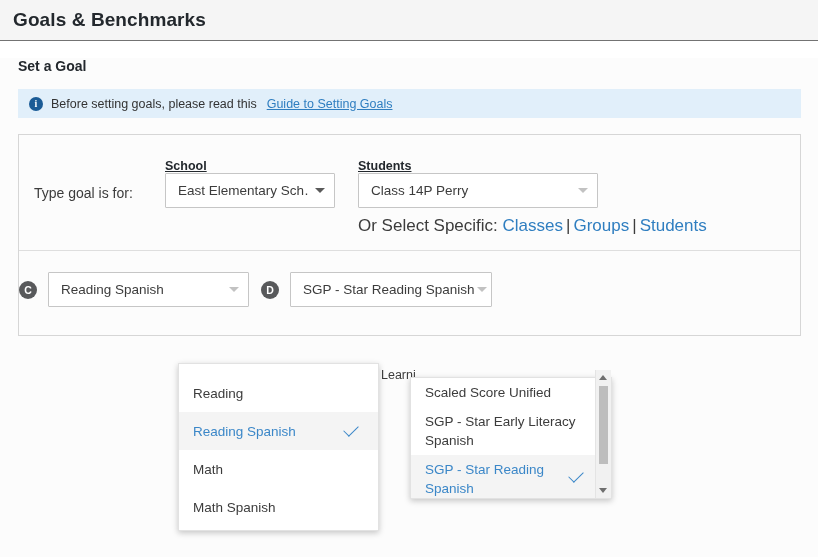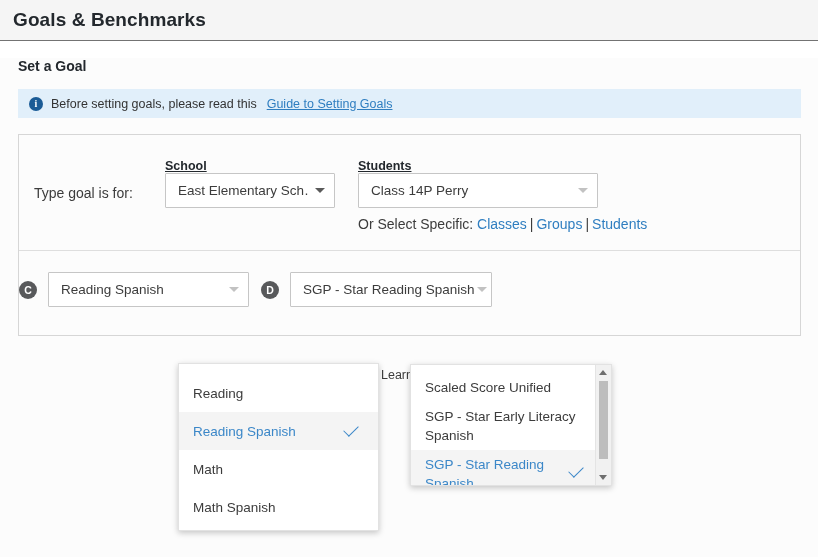--- a/index.html
+++ b/index.html
@@ -180,21 +180,21 @@
     margin-left: 6px;
     flex: none;
   }
   .caret.light { border-top-color: #c2c2c2; }
 
   .school-box { width: 170px; }
   .students-box { width: 240px; }
 
   .or-select {
     margin-top: 8px;
-    font-size: 14px;
+    font-size: 17px;
     color: #3c3c3c;
   }
   .or-select a {
     color: #2f7ec0;
     text-decoration: none;
     cursor: pointer;
   }
   .or-select .sep { color: #3c3c3c; margin: 0 3px; }
 
   
@@ -261,24 +261,23 @@
     border-left: 1.8px solid #3b87c8;
     border-bottom: 1.8px solid #3b87c8;
     transform: rotate(-45deg);
     margin-right: 6px;
     margin-bottom: 4px;
     flex: none;
   }
 
   .menu-d {
     left: 410px;
-    top: 364px;
+    top: 377px;
     width: 202px;
     height: 122px;
-    padding-top: 8px;
     display: flex;
   }
   .menu-d-list {
     flex: 1;
     overflow: hidden;
   }
   .menu-d .menu-item {
     height: auto;
     min-height: 28px;
     padding: 5px 6px 5px 14px;

